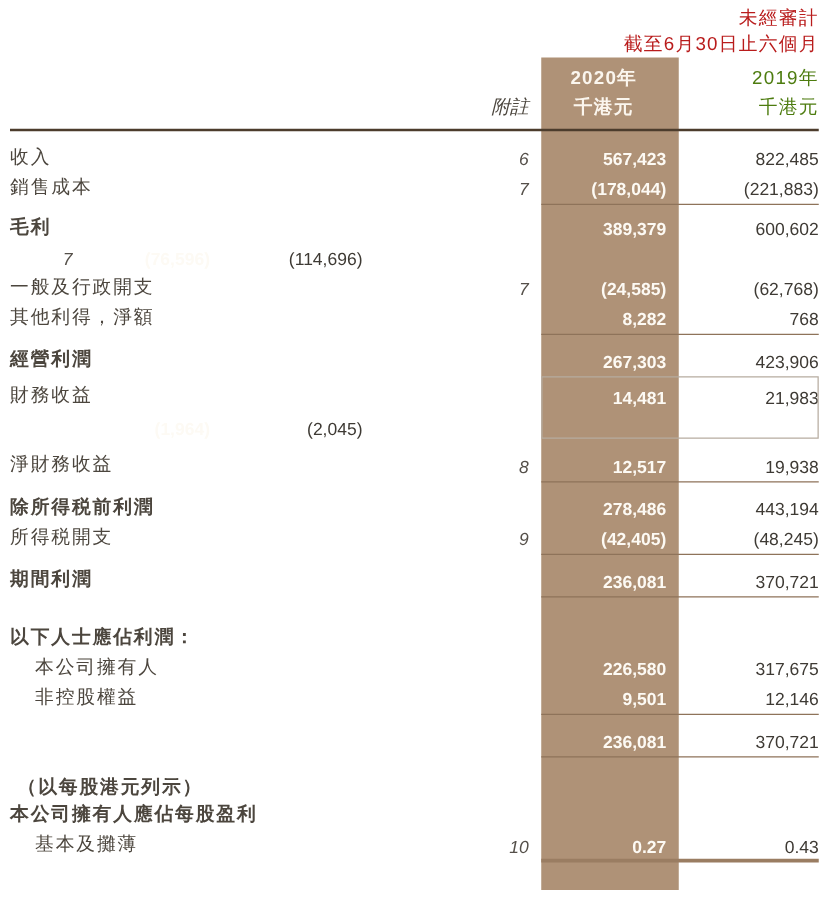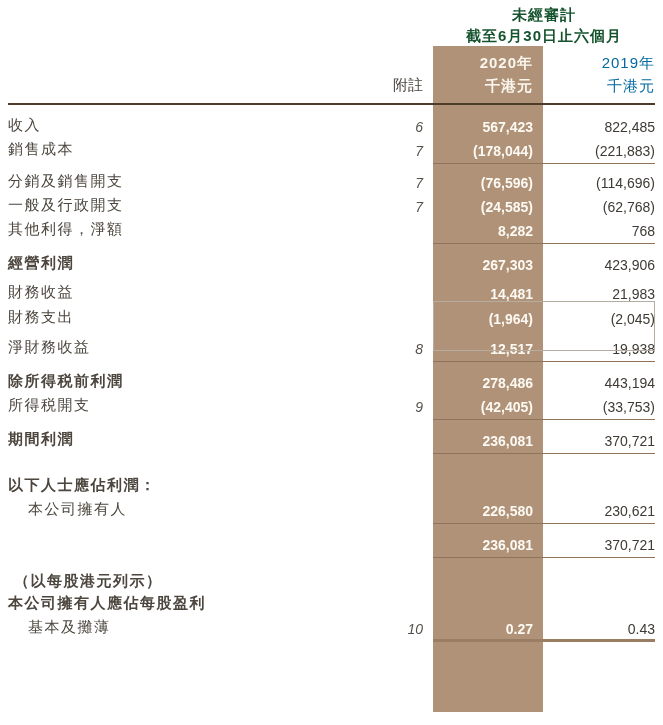--- a/index.html
+++ b/index.html
@@ -18,36 +18,36 @@
   }
   
   .fin-box{
     position:absolute;left:433px;top:301px;width:222px;height:50px;
     border:1px solid #b6aca0;box-sizing:border-box;z-index:2;
   }
   .content{position:relative;z-index:1;}
   .title1{padding-top:5px;height:20px;line-height:20px;}
   .title2{height:22px;line-height:22px;}
   .title1,.title2{
-    margin-left:433px;width:222px;text-align:center;
-    color:#14532d;font-weight:700;font-size:15px;letter-spacing:1px;
+    margin-left:433px;width:222px;text-align:right;
+    color:#b91c1c;font-weight:400;font-size:15px;letter-spacing:1px;
   }
   .hdr{display:flex;height:56px;align-items:flex-end;padding:0 8px;}
   .hdr .spacer{flex:1;}
   .hdr .note-h{
     width:60px;text-align:right;padding:0 10px 8px 0;box-sizing:border-box;
-    font-size:15px;color:#4c463e;
+    font-style:italic;font-size:15px;color:#4c463e;
   }
   .hdr .h20{
-    width:110px;text-align:right;padding:0 10px 6px 0;box-sizing:border-box;
+    width:110px;text-align:center;padding:0 10px 6px 0;box-sizing:border-box;
     color:#fbf6ee;font-weight:700;font-size:15px;line-height:23px;letter-spacing:1px;
   }
   .hdr .h19{
     width:112px;text-align:right;padding:0 0 6px 0;box-sizing:border-box;
-    color:#0369a1;font-size:15px;line-height:23px;letter-spacing:1px;
+    color:#4d7c0f;font-size:15px;line-height:23px;letter-spacing:1px;
   }
   .rule{height:2px;background:#4c3c2c;margin:0 8px;}
   .r{display:flex;align-items:flex-end;height:24px;padding:0 8px;}
   .r.h26{height:26px;}
   .r.h25{height:25px;}
   .r.h22{height:22px;}
   .lbl{flex:1;font-size:15px;letter-spacing:1.5px;white-space:nowrap;}
   .lbl.b{font-weight:700;}
   .lbl.ind{padding-left:20px;}
   .lbl.ind2{padding-left:6px;}
@@ -107,21 +107,26 @@
       <div class="note">7</div>
       <div class="v20">(178,044)</div>
       <div class="v19">(221,883)</div>
     </div>
 
     <div class="sep">
         <span class="sep-line"></span>
       </div>
 
     <div class="r">
-      <div class="lbl">分銷及銷售開支</div>
+      <div class="lbl b">毛利</div>
+      <div class="note"></div>
+      <div class="v20">389,379</div>
+      <div class="v19">600,602</div>
+    </div>
+    <div class="r">
       <div class="note">7</div>
       <div class="v20">(76,596)</div>
       <div class="v19">(114,696)</div>
     </div>
     <div class="r">
       <div class="lbl">一般及行政開支</div>
       <div class="note">7</div>
       <div class="v20">(24,585)</div>
       <div class="v19">(62,768)</div>
     </div>
@@ -145,21 +150,20 @@
 
     <div class="sp4"></div>
 
     <div class="r h25">
       <div class="lbl">財務收益</div>
       <div class="note"></div>
       <div class="v20">14,481</div>
       <div class="v19">21,983</div>
     </div>
     <div class="r h25">
-      <div class="lbl">財務支出</div>
       <div class="note"></div>
       <div class="v20">(1,964)</div>
       <div class="v19">(2,045)</div>
     </div>
 
     <div class="sp6"></div>
 
     <div class="r">
       <div class="lbl">淨財務收益</div>
       <div class="note">8</div>
@@ -174,21 +178,21 @@
     <div class="r h26">
       <div class="lbl b">除所得税前利潤</div>
       <div class="note"></div>
       <div class="v20">278,486</div>
       <div class="v19">443,194</div>
     </div>
     <div class="r">
       <div class="lbl">所得税開支</div>
       <div class="note">9</div>
       <div class="v20">(42,405)</div>
-      <div class="v19">(33,753)</div>
+      <div class="v19">(48,245)</div>
     </div>
 
     <div class="sep">
         <span class="sep-line"></span>
       </div>
 
     <div class="r h26">
       <div class="lbl b">期間利潤</div>
       <div class="note"></div>
       <div class="v20">236,081</div>
@@ -203,21 +207,27 @@
     <div class="r">
       <div class="lbl b">以下人士應佔利潤：</div>
       <div class="note"></div>
       <div class="v20"></div>
       <div class="v19"></div>
     </div>
     <div class="r">
       <div class="lbl ind">本公司擁有人</div>
       <div class="note"></div>
       <div class="v20">226,580</div>
-      <div class="v19">230,621</div>
+      <div class="v19">317,675</div>
+    </div>
+    <div class="r">
+      <div class="lbl ind">非控股權益</div>
+      <div class="note"></div>
+      <div class="v20">9,501</div>
+      <div class="v19">12,146</div>
     </div>
 
     <div class="sep">
         <span class="sep-line"></span>
       </div>
 
     <div class="r h26">
       <div class="lbl"></div>
       <div class="note"></div>
       <div class="v20">236,081</div>

